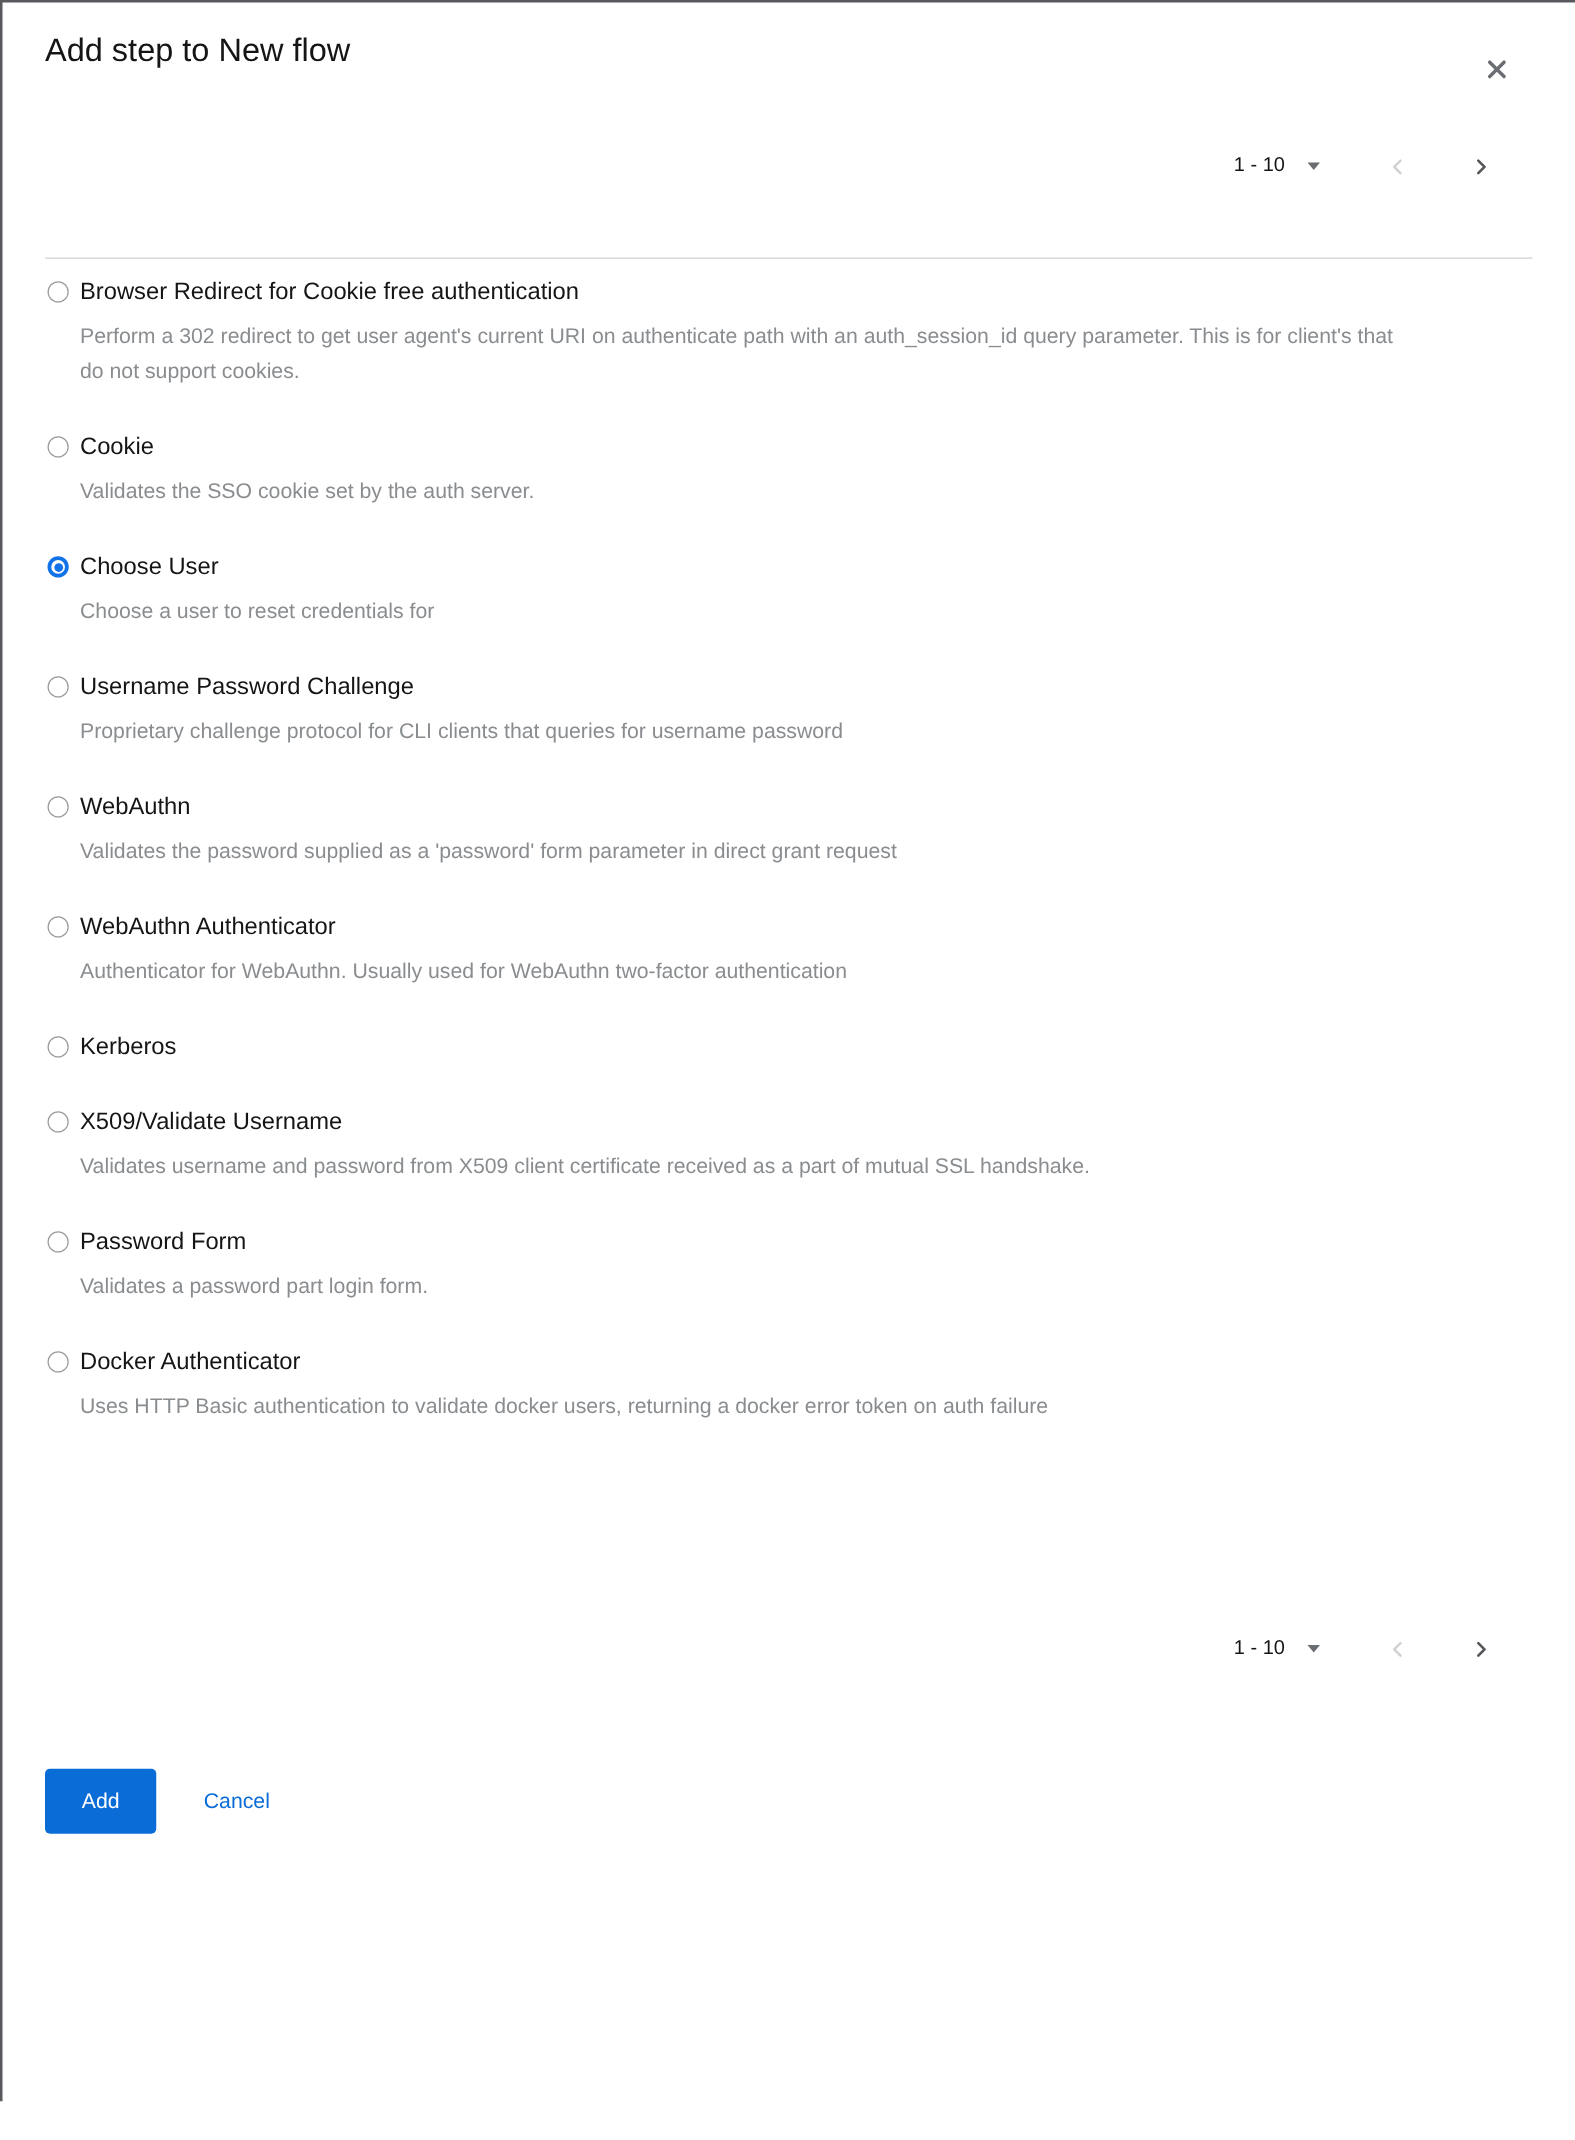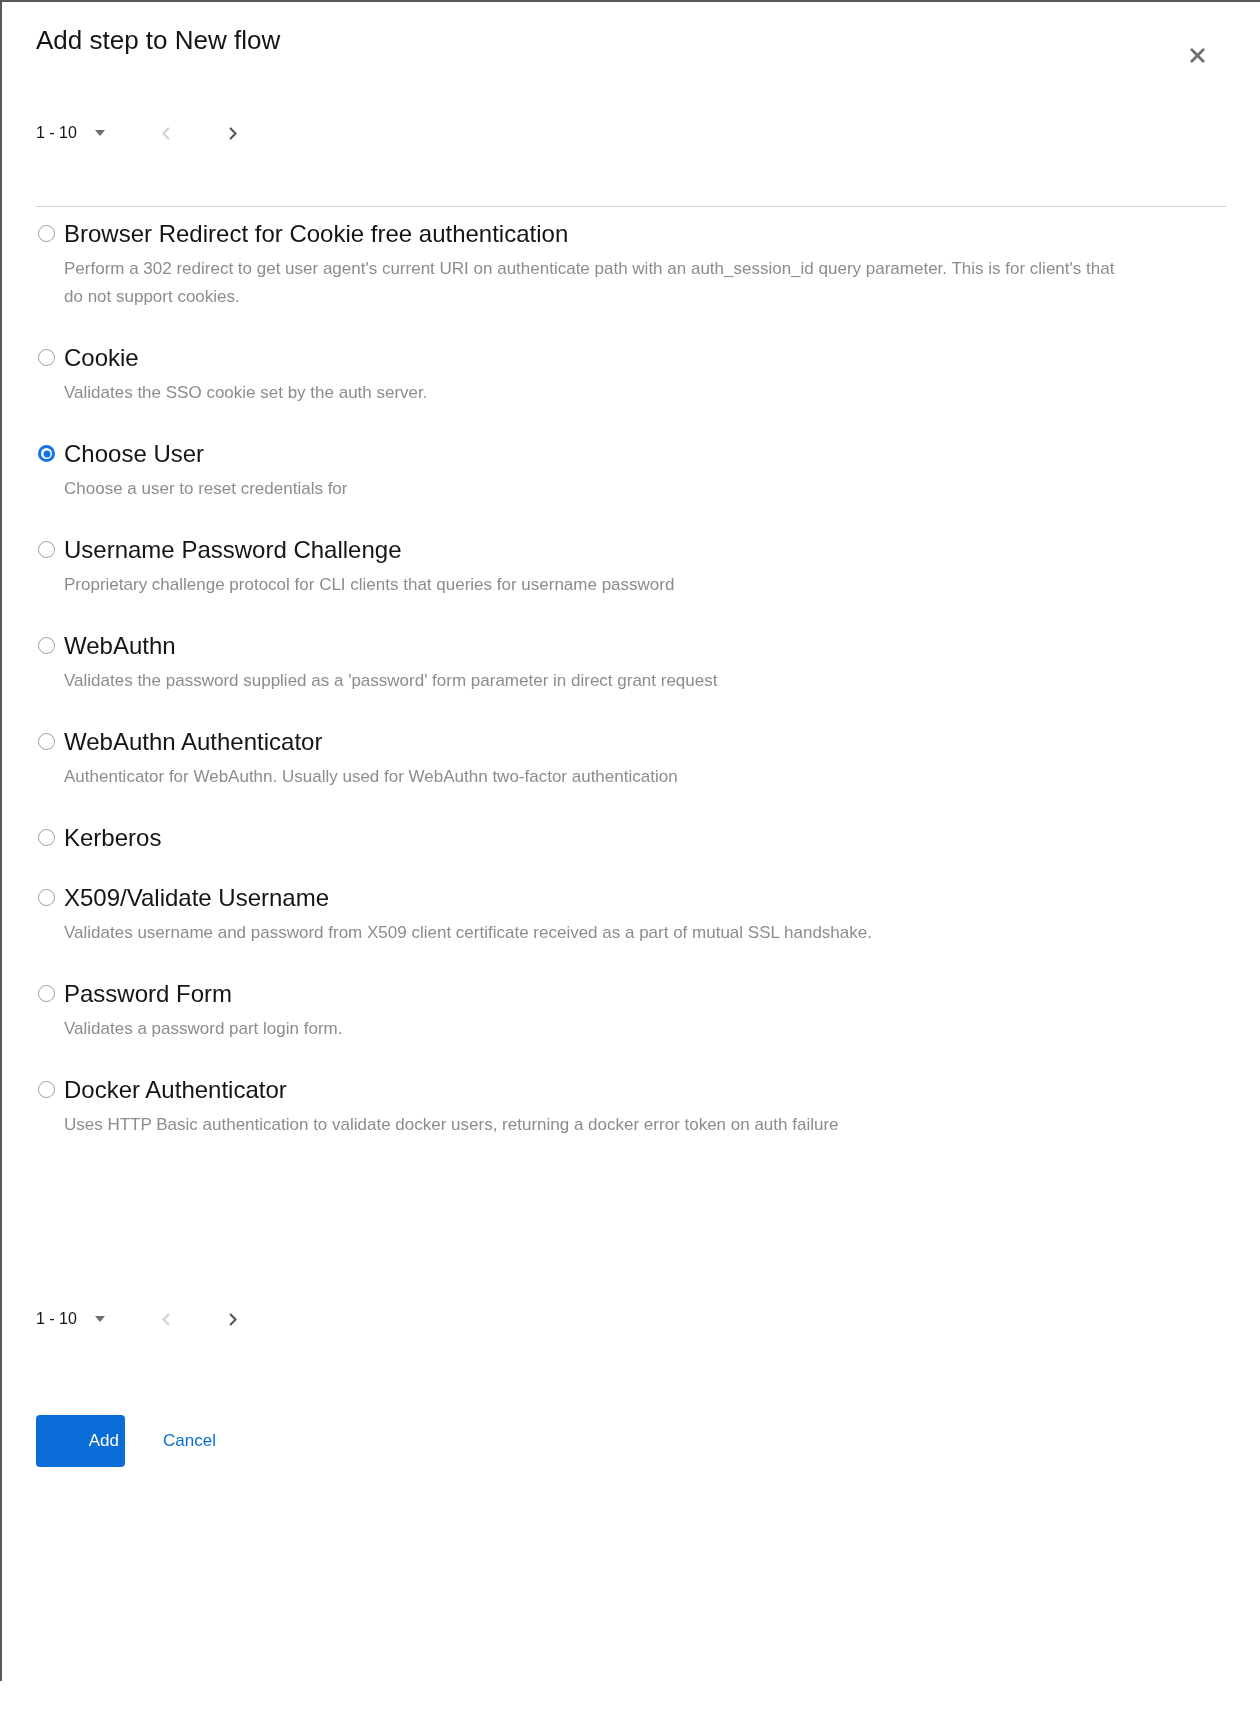--- a/index.html
+++ b/index.html
@@ -22,21 +22,21 @@
   .close-btn {
     position: absolute; top: 40px; right: 14px;
     width: 30px; height: 30px;
     background: none; border: none; padding: 0;
     color: var(--icon-gray, #6a6e73);
     display: flex; align-items: center; justify-content: center;
     cursor: pointer;
   }
 
   .pagination {
-    display: flex; align-items: center; 
+    display: flex; align-items: center; justify-content: flex-end;
     height: 40px; padding-right: 30px;
     font-size: 16px; color: var(--title-text, #151515);
   }
   .pagination.top { margin-top: 56px; }
   .pagination.bottom { margin-top: 160px; }
   .page-range-toggle {
     display: flex; align-items: center; gap: 18px;
     background: none; border: none; padding: 0;
     font-family: inherit; font-size: 16px; color: var(--title-text, #151515);
     cursor: pointer;
@@ -66,31 +66,30 @@
     width: 17px; height: 17px; border-radius: 50%;
     border: 1px solid #9a9da0; background: #fff;
   }
   .radio.checked { border: 3px solid var(--radio-selected, #1273e8); }
   .radio.checked::after {
     content: ""; position: absolute; left: 50%; top: 50%;
     transform: translate(-50%, -50%);
     width: 7px; height: 7px; border-radius: 50%;
     background: var(--radio-selected, #1273e8);
   }
-  .item-title { font-size: 24px; line-height: 26px; color: var(--title-text, #151515); }
+  .item-title { font-size: 19px; line-height: 26px; color: var(--title-text, #151515); }
   .desc { margin-top: 8px; font-size: 17px; line-height: 28px; color: var(--description-text, #8a8d90); max-width: 1056px; }
 
   .footer { margin-top: 76px; display: flex; align-items: center; gap: 38px; }
   .add-btn {
     width: 89px; height: 52px;
     background: var(--primary, #0a6cd6); color: #ffffff;
     border: none; border-radius: 4px;
     font-family: inherit; font-size: 17px;
     cursor: pointer;
-    text-align: right;
   }
   .cancel-link {
     color: var(--primary, #0a6cd6);
     font-size: 17px; text-decoration: none; cursor: pointer;
     background: none; border: none; padding: 0; font-family: inherit;
   }
 </style>
 </head>
 <body>
 

